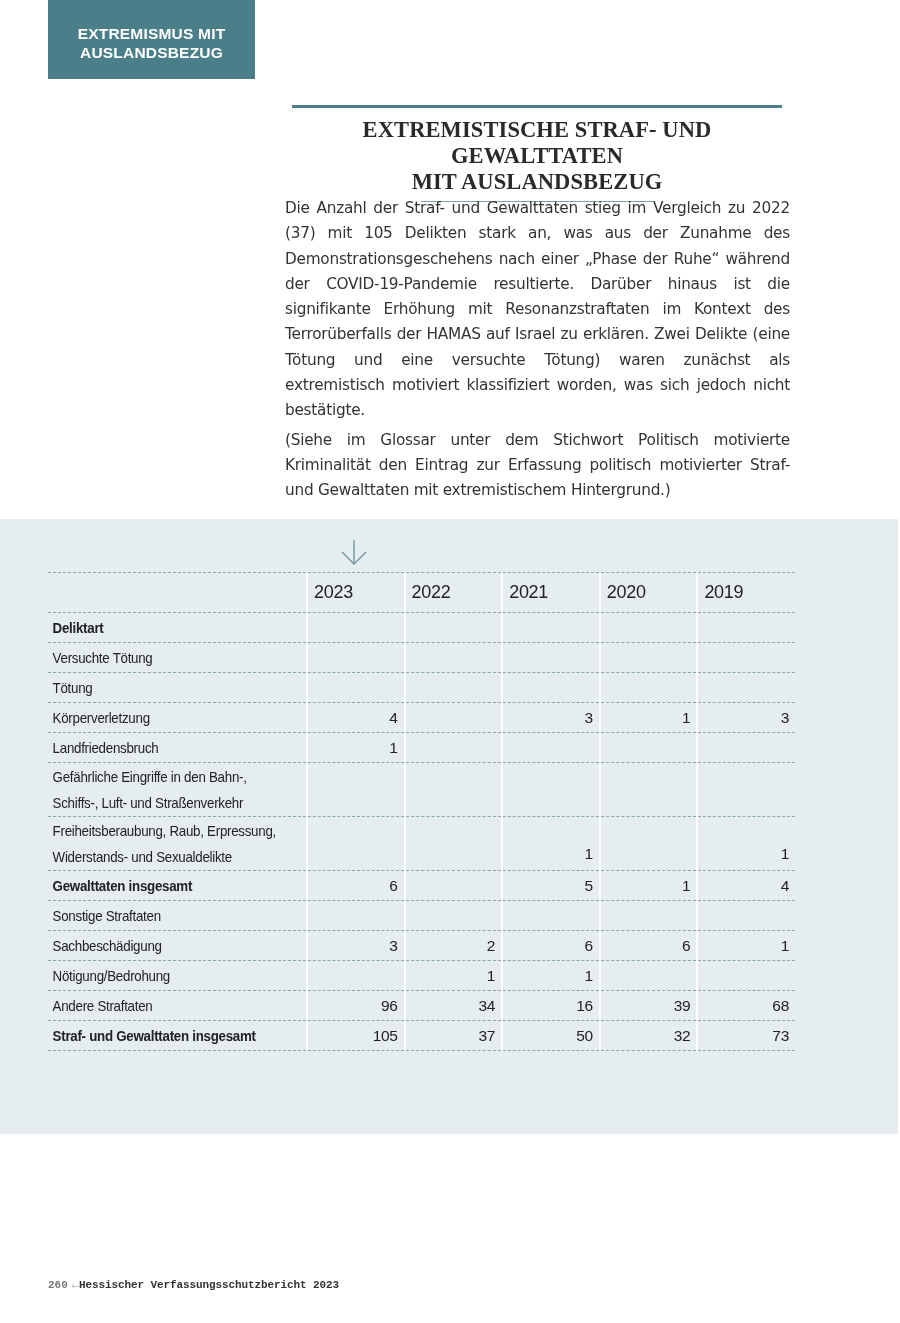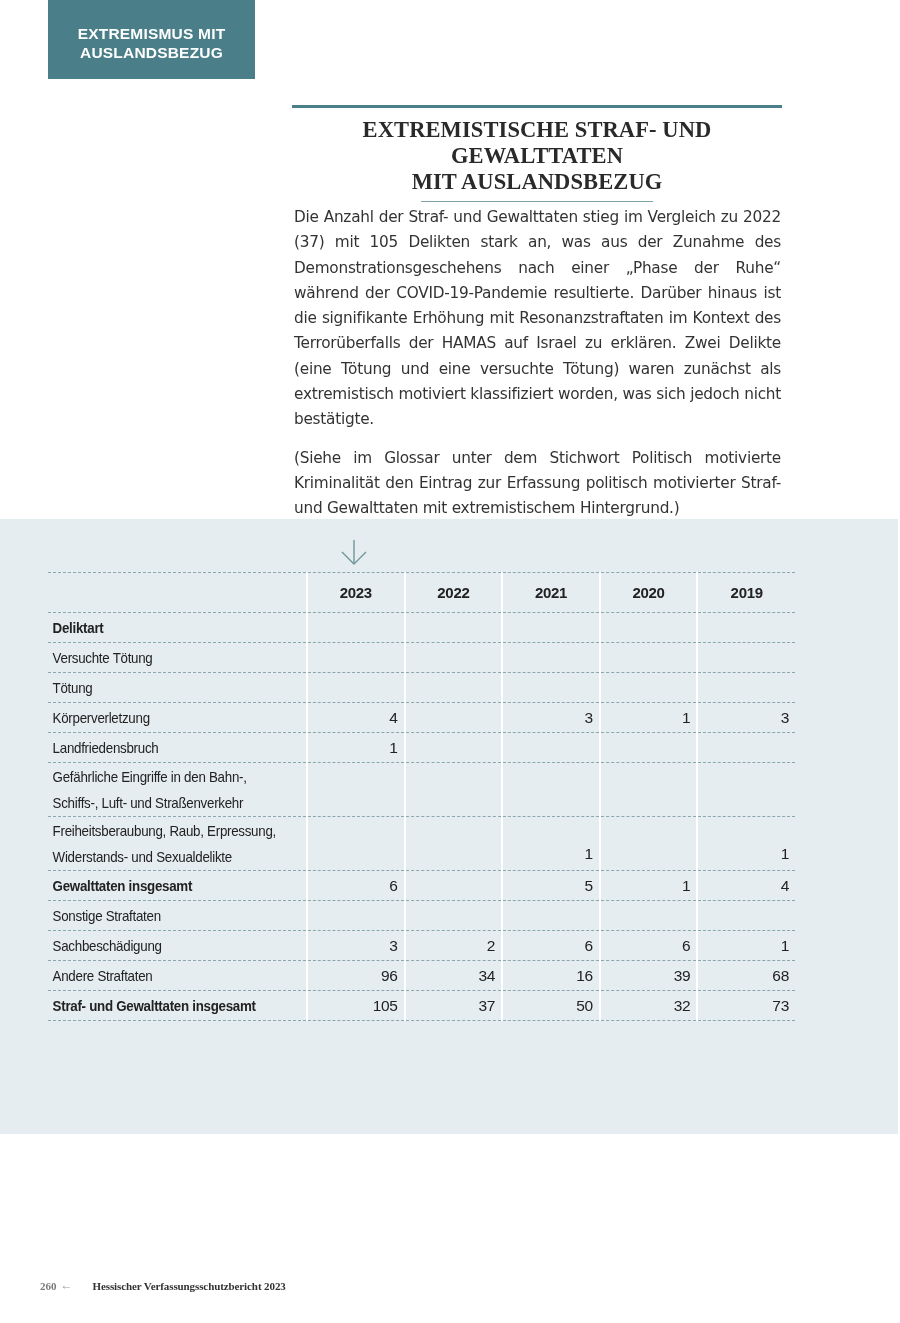--- a/index.html
+++ b/index.html
@@ -21,56 +21,56 @@
     font-family: Liberation Serif, serif; font-size: 22.5px; line-height: 26px;
     color: #2a2a2a; letter-spacing: 0.1px;
   }
   .title-bottom-rule { width: 232px; height: 1px; background: #7fa3ab; margin: 6px auto 0; }
 
   .body-text {
     position: absolute; left: 281px; top: 192px; width: 513px;
     font-family: "DejaVu Sans", sans-serif; font-size: 15.3px; line-height: 25.3px;
     color: #333333; text-align: justify; letter-spacing: -0.25px;
   }
-  .body-text p { margin: 13px; }
+  .body-text p { margin: 4px; }
 
   .table-panel {
     position: absolute; left: 0; top: 519px; width: 898px; height: 615px;
     background: #e6edf0;
   }
   .arrow-icon { position: absolute; left: 340px; top: 539px; width: 28px; height: 28px; }
 
   table.data-table {
     position: absolute; left: 48px; top: 572px; width: 747px;
     border-collapse: collapse; table-layout: fixed;
     font-family: "Liberation Sans", sans-serif; font-size: 14.5px; color: #222;
   }
   .data-table col.c-label { width: 259px; }
   .data-table col.c-year { width: 97.6px; }
   .data-table td, .data-table th {
     border-top: 1px dashed #8aa7ae; border-bottom: 1px dashed #8aa7ae;
     padding: 0 6px; height: 30px; vertical-align: middle;
     letter-spacing: -0.3px;
   }
   .data-table td.val, .data-table th.year { border-left: 2px solid #ffffff; }
-  .data-table th.year { text-align: center; font-weight: bold; font-size: 15px; height: 40px; }
+  .data-table th.year { text-align: left; font-weight: normal; font-size: 18px; height: 40px; }
   .data-table th.corner { height: 40px; }
   .data-table td.val { text-align: right; padding-right: 6px; font-size: 15.5px; }
   .data-table td.label { padding-left: 5px; transform: scaleX(0.92); transform-origin: left center; white-space: nowrap; }
   .data-table tr.bold td.label { font-weight: bold; }
   .data-table tr.tall td { height: 54px; line-height: 26px; }
   .data-table tr.tall td.val { vertical-align: bottom; padding-bottom: 3px; }
 
   .footer {
-    position: absolute; left: 40px; top: 1278px;
-    font-family: Liberation Serif, serif; font-size: 11px; display: flex; align-items: center; text-align: right;
+    position: absolute; left: 48px; top: 1278px;
+    font-family: Liberation Mono, monospace; font-size: 11px; display: flex; align-items: center; text-align: right;
   }
   .page-number { color: #7a7a7a; font-weight: bold; }
   .back-arrow { color: #9a9a9a; margin-left: 4px; font-size: 12px; }
-  .report-title { margin-left: 20px; color: #333; font-weight: bold; letter-spacing: -0.1px; }
+  .report-title { color: #333; font-weight: bold; letter-spacing: -0.1px; }
 </style>
 </head>
 <body>
 
 <div class="section-tab">
   <span>EXTREMISMUS MIT</span>
   <span>AUSLANDSBEZUG</span>
 </div>
 
 <div class="title-block">
@@ -188,20 +188,28 @@
       </tr>
       <tr>
         <td class="label"><span>Sachbeschädigung</span></td>
         <td class="val">3</td>
         <td class="val">2</td>
         <td class="val">6</td>
         <td class="val">6</td>
         <td class="val">1</td>
       </tr>
       <tr>
+        <td class="label"><span>Nötigung/Bedrohung</span></td>
+        <td class="val"></td>
+        <td class="val">1</td>
+        <td class="val">1</td>
+        <td class="val"></td>
+        <td class="val"></td>
+      </tr>
+      <tr>
         <td class="label"><span>Andere Straftaten</span></td>
         <td class="val">96</td>
         <td class="val">34</td>
         <td class="val">16</td>
         <td class="val">39</td>
         <td class="val">68</td>
       </tr>
       <tr class="bold">
         <td class="label"><span>Straf- und Gewalttaten insgesamt</span></td>
         <td class="val">105</td>

